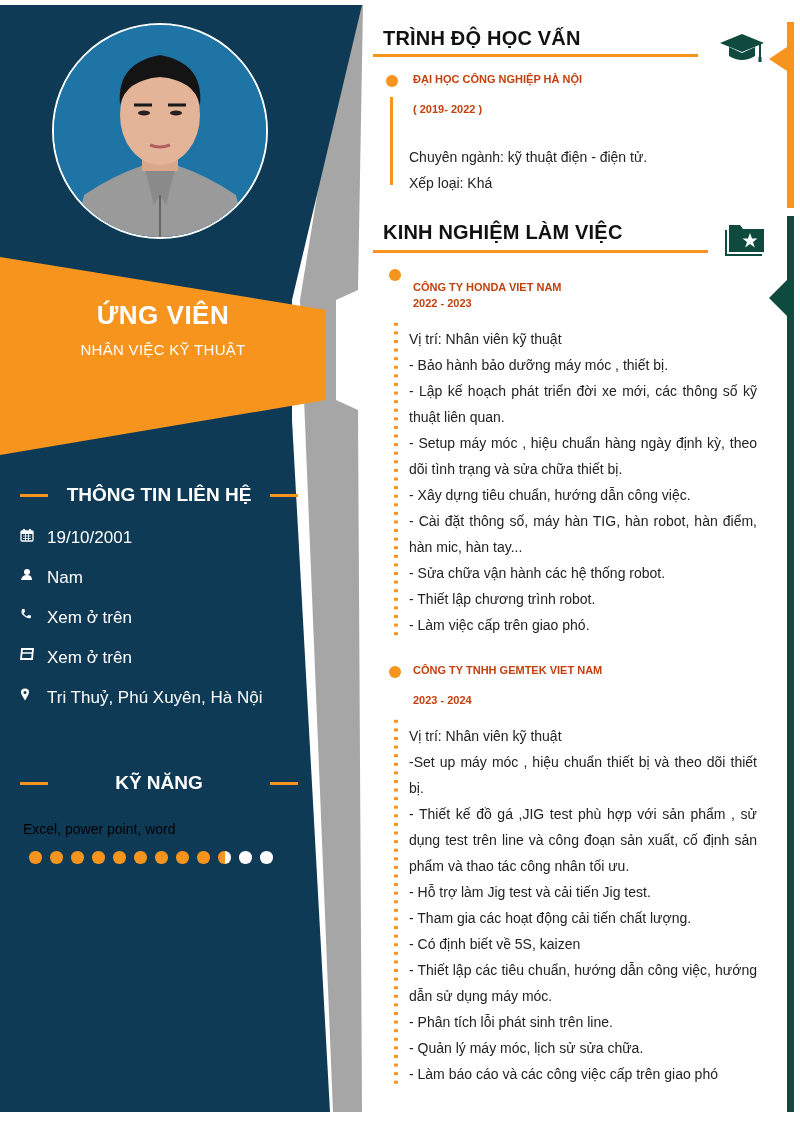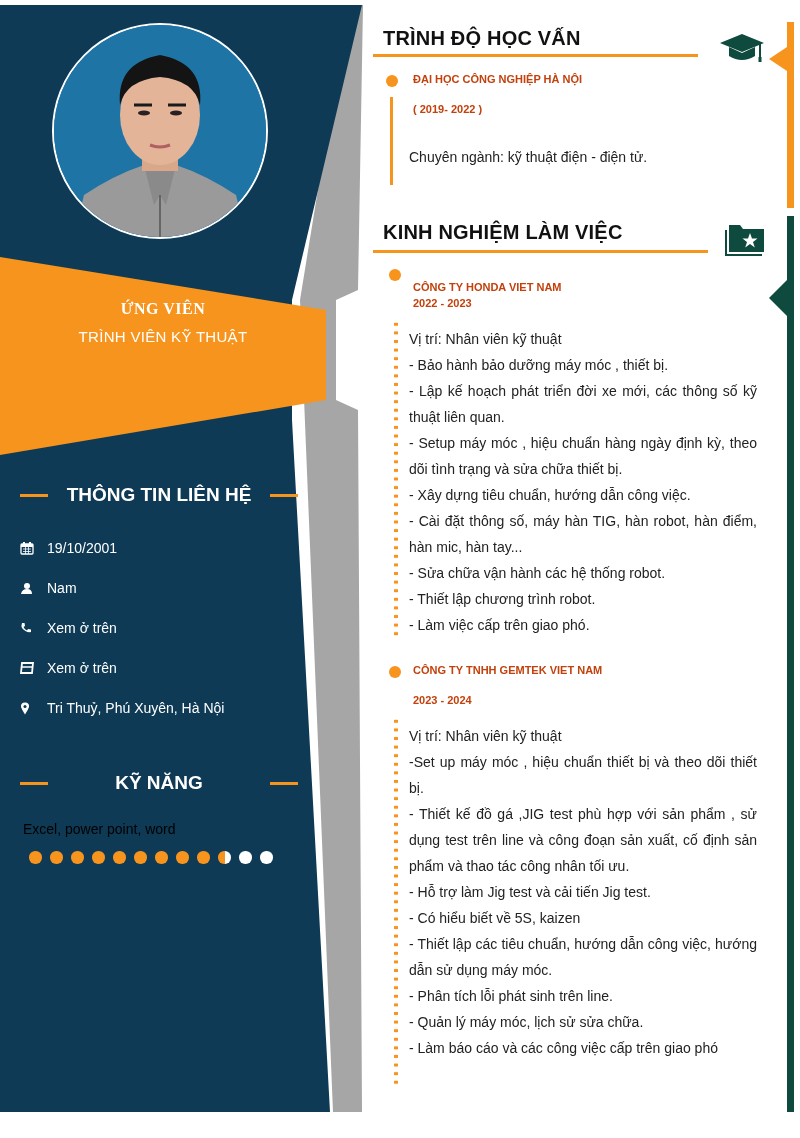--- a/index.html
+++ b/index.html
@@ -10,31 +10,31 @@
   .sidebar-bg svg { display: block; }
 
   .avatar {
     position: absolute; left: 52px; top: 23px; width: 216px; height: 216px;
     border-radius: 50%; border: 2px solid #ffffff; overflow: hidden;
     background: radial-gradient(circle at 50% 35%, #2f8ab8 0%, #1c6f9f 60%, #145a85 100%);
   }
   .avatar svg { display: block; }
 
   .name-block { position: absolute; left: 0; top: 300px; width: 326px; text-align: center; color: #fff; }
-  .name { font-size: 16px; font-weight: bold; letter-spacing: 0.5px; font-family: Liberation Serif, serif; }
+  .name { font-size: 26px; font-weight: bold; letter-spacing: 0.5px; }
   .role { font-size: 15px; margin-top: 10px; letter-spacing: 0.3px; }
 
   .side-heading {
     position: absolute; left: 20px; width: 278px; display: flex; align-items: center;
     justify-content: space-between; color: #fff; font-weight: bold; font-size: 19px;
   }
   .side-heading .dash { width: 28px; height: 3px; background: #f7941d; display: inline-block; }
 
   .contact-list { position: absolute; left: 20px; top: 528px; }
-  .contact-item { display: flex; align-items: center; height: 40px; color: #fff; font-size: 14px; }
+  .contact-item { display: flex; align-items: flex-start; height: 40px; color: #fff; font-size: 17px; }
   .contact-item .ic { width: 27px; display: inline-flex; align-items: center; justify-content: flex-start; }
   .contact-item .ic svg { fill: #fff; }
 
   .skill-label { position: absolute; left: 23px; top: 821px; color: #000000; font-size: 14px; }
   .skill-dots { position: absolute; left: 29px; top: 851px; display: flex; gap: 8.5px; }
   .dot { width: 12.5px; height: 12.5px; border-radius: 50%; background: #f7941d; }
   .dot.empty { background: #ffffff; }
   .dot.half { background: linear-gradient(90deg, #f7941d 50%, #ffffff 50%); }
   .sec-title {
     position: absolute; left: 383px; font-size: 20px; font-weight: bold; color: #111;
@@ -96,21 +96,21 @@
     <ellipse cx="122" cy="88" rx="6" ry="2.5" fill="#2a2020"></ellipse>
     <path d="M80,80 L98,80" stroke="#1a1a1a" stroke-width="3"></path>
     <path d="M114,80 L132,80" stroke="#1a1a1a" stroke-width="3"></path>
 
     <path d="M96,120 Q106,124 116,120" stroke="#b06060" stroke-width="3" fill="none"></path>
   </svg>
 </div>
 
 <div class="name-block">
   <div class="name">ỨNG VIÊN</div>
-  <div class="role">TRÌNH VIÊN KỸ THUẬT</div>
+  <div class="role">NHÂN VIỆC KỸ THUẬT</div>
 </div>
 
 <div class="side-heading" style="top:484px;">
   <span class="dash"></span>
   <span>THÔNG TIN LIÊN HỆ</span>
   <span class="dash"></span>
 </div>
 
 <div class="contact-list">
   <div class="contact-item">
@@ -198,20 +198,21 @@
     <rect x="39.5" y="25" width="3" height="5" fill="#0e4a3d"></rect>
   </svg>
 </div>
 
 <div class="bullet" style="left:386px; top:75px;"></div>
 <div class="entry-title" style="top:73px;">ĐẠI HỌC CÔNG NGHIỆP HÀ NỘI</div>
 <div class="entry-title" style="top:103px;">( 2019- 2022 )</div>
 <div class="edu-bar"></div>
 <div class="entry-text" style="top:120px;margin-top:24px;">
   <p>Chuyên ngành: kỹ thuật điện - điện tử.</p>
+  <p>Xếp loại:  Khá</p>
 </div>
 
 <div class="sec-title" style="top:221px;">KINH NGHIỆM LÀM VIỆC</div>
 <div class="sec-rule" style="top:250px; width:335px;"></div>
 <div class="icon-folder">
   <svg width="42" height="36" viewBox="0 0 42 36">
     <path d="M2,8 L2,33 L38,33" fill="none" stroke="#0e4a3d" stroke-width="2"></path>
     <path d="M5,3 L16,3 L19,7 L40,7 L40,30 L5,30 Z" fill="#0e4a3d"></path>
     <polygon points="26,11 28,16.5 33.5,16.5 29,20 30.8,25.5 26,22 21.2,25.5 23,20 18.5,16.5 24,16.5" fill="#ffffff"></polygon>
   </svg>
@@ -235,18 +236,19 @@
 
 <div class="bullet" style="left:389px; top:666px;"></div>
 <div class="entry-title" style="top:664px;">CÔNG TY TNHH GEMTEK VIET NAM</div>
 <div class="entry-title" style="top:694px;">2023 - 2024</div>
 <div class="dotted-line" style="top:717px; height:370px;"></div>
 <div class="entry-text" style="top:723px;">
   <p>Vị trí: Nhân viên kỹ thuật</p>
   <p>-Set up máy móc , hiệu chuẩn thiết bị và theo dõi thiết bị.</p>
   <p>- Thiết kế đồ gá ,JIG test phù hợp với sản phẩm , sử dụng test trên line và công đoạn sản xuất, cố định sản phẩm và thao tác công nhân tối ưu.</p>
   <p>- Hỗ trợ làm Jig test và cải tiến Jig test.</p>
-  <p>- Có hiểu biết về 5S, kaizen</p>
+  <p>- Tham gia các hoạt động cải tiến chất lượng.</p>
+  <p>- Có định biết về 5S, kaizen</p>
   <p>- Thiết lập các tiêu chuẩn, hướng dẫn công việc, hướng dẫn sử dụng máy móc.</p>
   <p>- Phân tích lỗi phát sinh trên line.</p>
   <p>- Quản lý máy móc, lịch sử sửa chữa.</p>
   <p>- Làm báo cáo và các công việc cấp trên giao phó</p>
 </div>
 
 </body></html>

